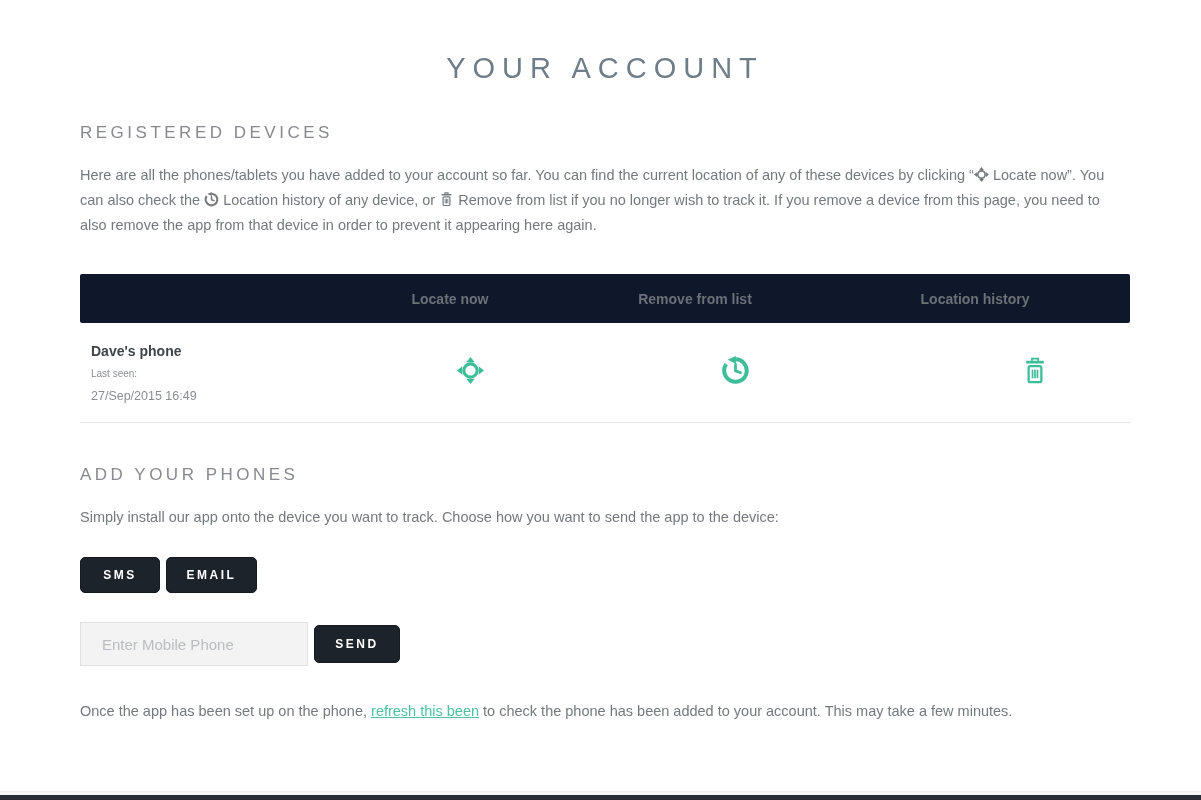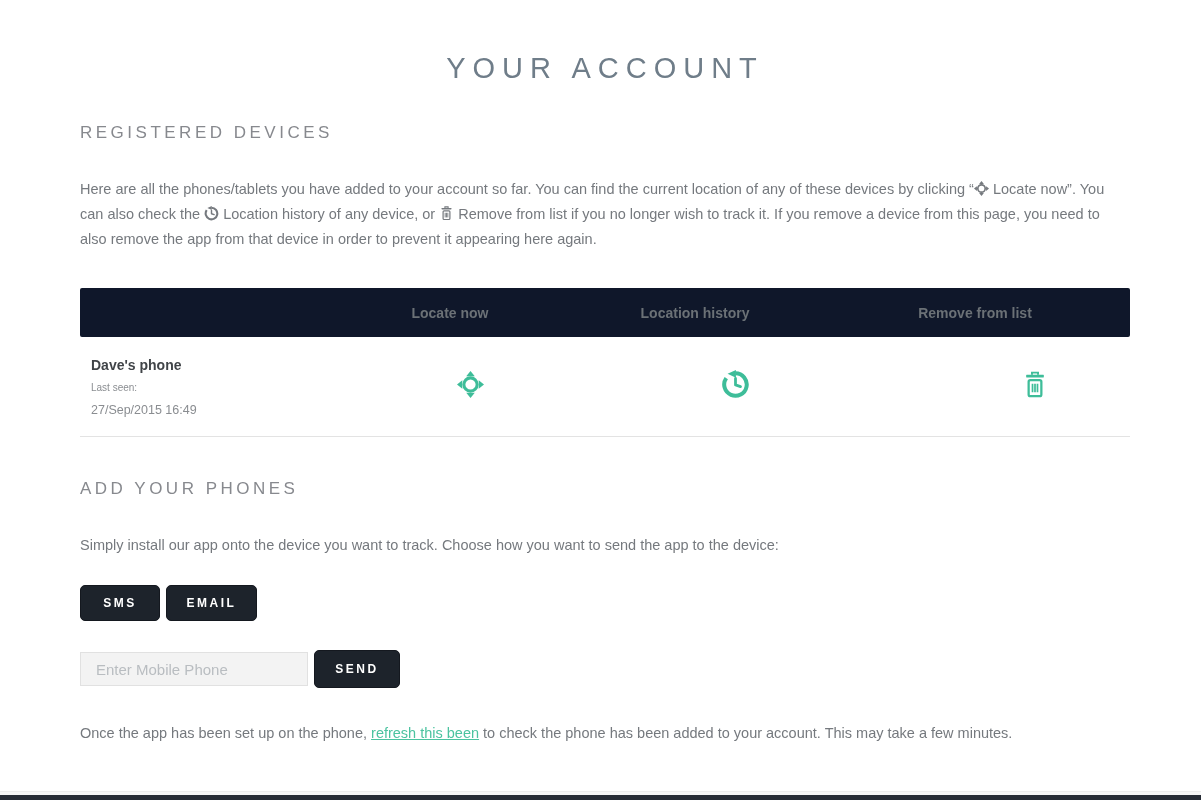--- a/index.html
+++ b/index.html
@@ -24,21 +24,21 @@
   .section-heading {
     font-size: 17px;
     font-weight: 400;
     letter-spacing: 3.5px;
     color: #87898e;
   }
   .heading-registered { margin-top: 38px; }
   .heading-addmore   { margin-top: 42px; }
 
   .body-text {
-    margin-top: 34px;
+    margin-top: 20px;
     font-size: 14.5px;
     line-height: 25px;
     color: #75797e;
   }
 
   .inline-icon {
     display: inline-block;
     vertical-align: -2px;
     width: 15px; height: 15px;
     color: #75797e;
@@ -92,24 +92,24 @@
     font-size: 12px;
     font-weight: 700;
     letter-spacing: 2.5px;
     cursor: pointer;
   }
   .btn-sms   { width: 80px;  height: 36px; }
   .btn-email { width: 91px;  height: 36px; }
 
   .phone-row { margin-top: 29px; display: flex; align-items: center; gap: 6px; }
   .phone-input {
-    width: 228px; height: 34px;
+    width: 228px; height: 44px;
     background: #f3f3f3;
     border: 1px solid #e1e1e1;
-    padding: 0 15px;
+    padding: 0 21px;
     font-family: "Liberation Sans", sans-serif;
     font-size: 15px;
     color: #5a5e63;
   }
   .phone-input::placeholder { color: #b9bdc1; opacity: 1; }
   .btn-send { width: 86px; height: 38px; }
 
   .footer-note { margin-top: 33px; }
   .refresh-link {
     color: #4cc3a0;
@@ -165,22 +165,22 @@
         </svg></span><span> Locate now”. You can also check the </span><span class="inline-icon"><svg width="15" height="15" viewBox="0 0 26 26">
           <use href="#icon-history"></use>
         </svg></span><span> Location history of any device, or </span><span class="inline-icon"><svg width="15" height="15" viewBox="0 0 24 26">
           <use href="#icon-trash"></use>
         </svg></span><span> Remove from list if you no longer wish to track it. If you remove a device from this page, you need to also remove the app from that device in order to prevent it appearing here again.</span></p>
 
   <div class="devices-table">
     <div class="table-header">
       <div class="th"></div>
       <div class="th">Locate now</div>
+      <div class="th">Remove from list</div>
       <div class="th">Location history</div>
-      <div class="th">Remove from list</div>
     </div>
 
     <div class="table-row">
       <div class="device-cell">
         <div class="device-name">Dave's phone</div>
         <div class="device-lastseen-label">Last seen:</div>
         <div class="device-lastseen-value">27/Sep/2015 16:49</div>
       </div>
       <div class="icon-cell">
         <span class="action-icon"><svg width="27" height="27" viewBox="0 0 24 24">

